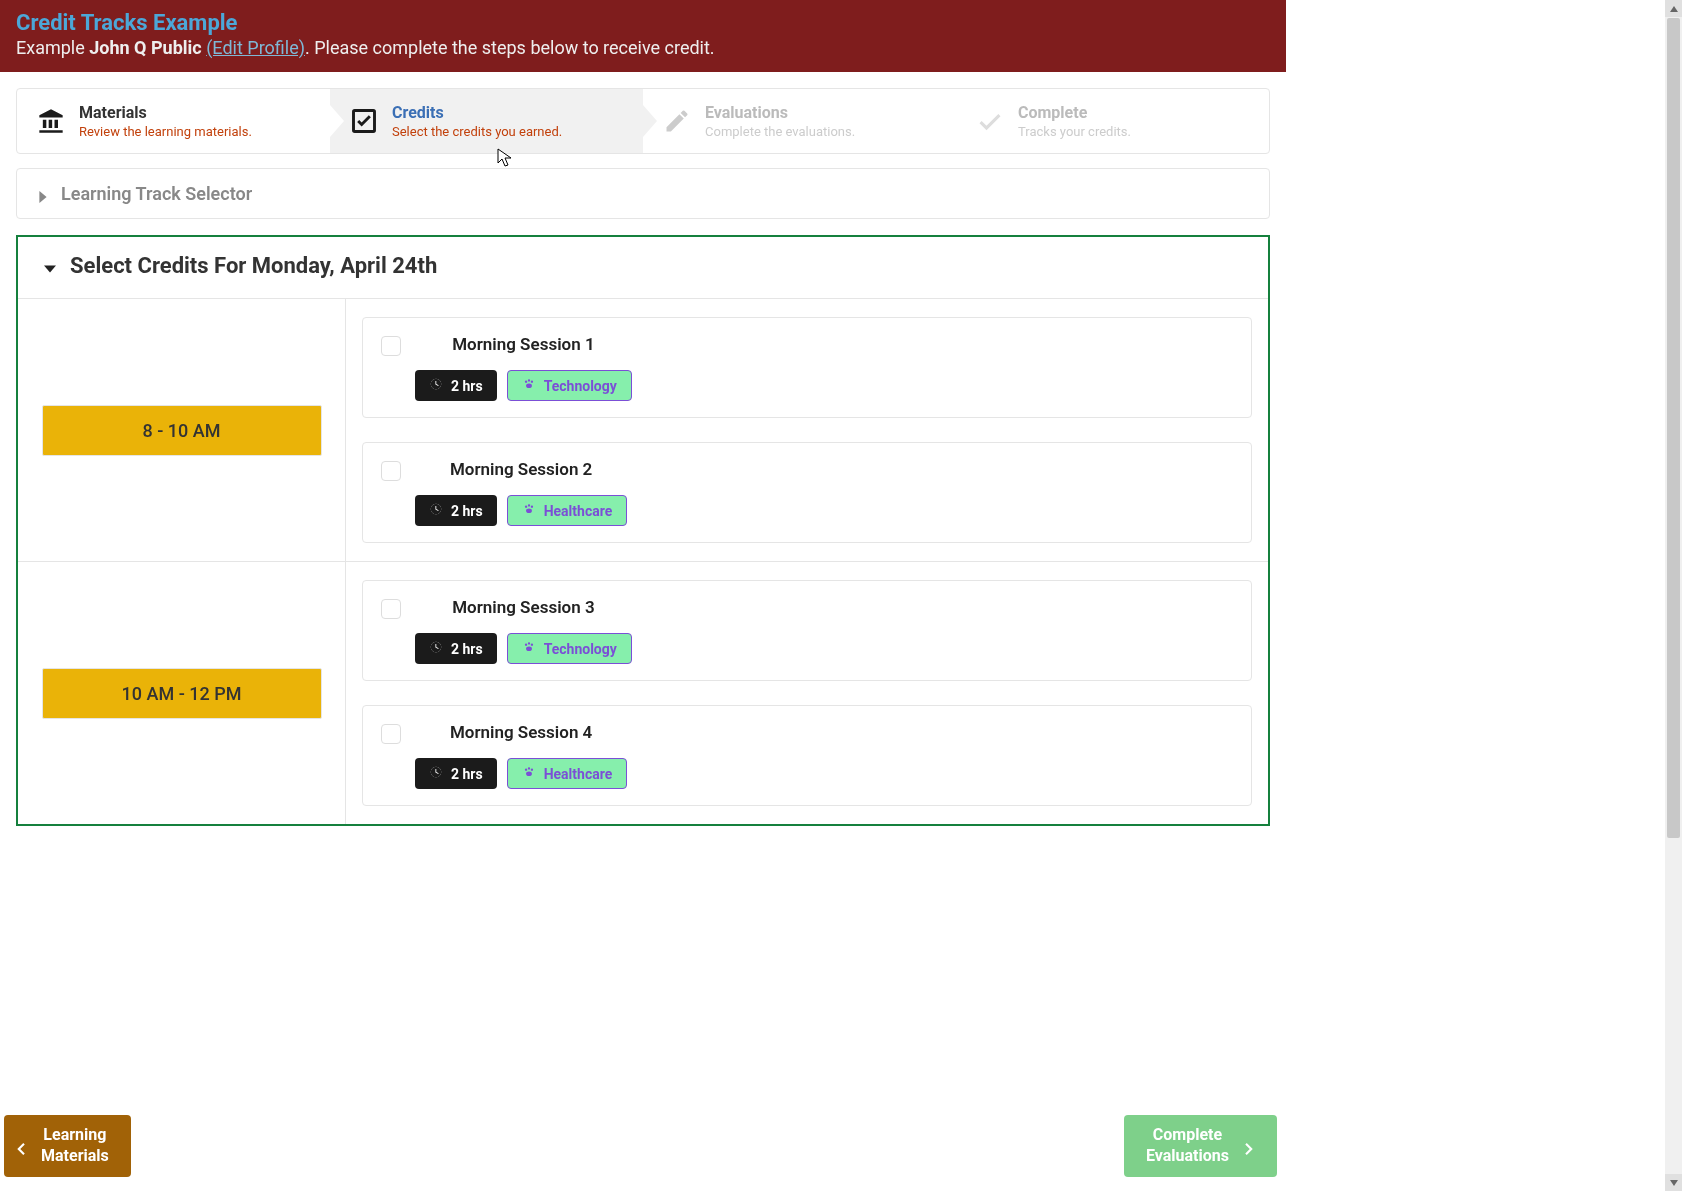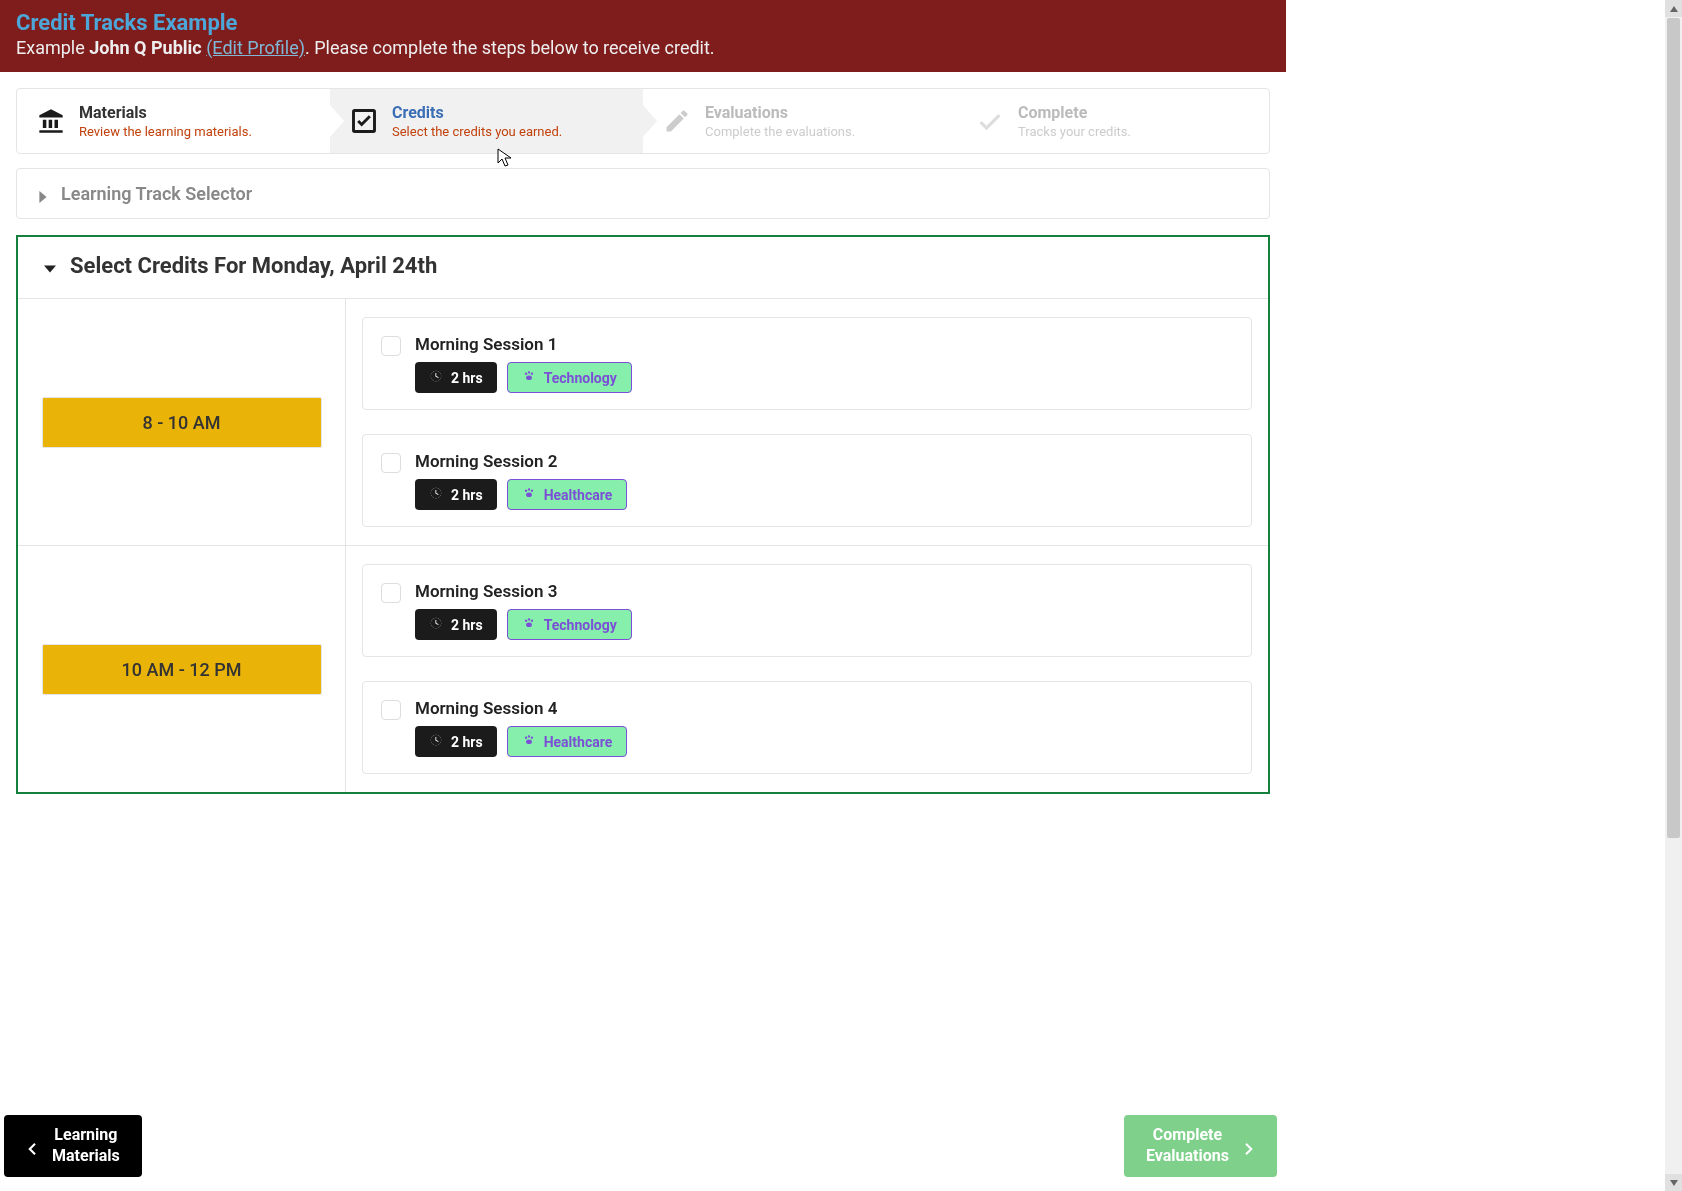--- a/index.html
+++ b/index.html
@@ -158,21 +158,21 @@
   gap: 14px;
 }
 .session-checkbox {
   width: 20px; height: 20px;
   border: 1px solid #ddd;
   border-radius: 4px;
   background: #fff;
   margin-top: 2px;
   flex-shrink: 0;
 }
-.session-body { display: flex; flex-direction: column; gap: 8px; }
+.session-body { display: flex; flex-direction: column; gap: 16px; text-align: center; }
 .session-title { font-size: 17px; font-weight: 600; color: #222; }
 .session-tags { display: flex; gap: 10px; }
 .tag {
   display: inline-flex;
   align-items: center;
   gap: 8px;
   padding: 6px 14px;
   border-radius: 4px;
   font-size: 14px;
   font-weight: 700;
@@ -194,21 +194,21 @@
   display: flex;
   align-items: center;
   gap: 14px;
   padding: 10px 22px;
   border-radius: 4px;
   font-size: 16px;
   font-weight: 700;
   line-height: 1.3;
   cursor: pointer;
 }
-.btn.dark { background: #000000; color: #fff; }
+.btn.dark { background: #a16207; color: #fff; padding-left: 11px; }
 .btn.green { background: #7ed08a; color: #fff; }
 .btn .btn-text { text-align: center; }
 .btn-arrow { width: 12px; height: 12px; }
 .btn-arrow svg { width: 12px; height: 12px; fill: currentColor; }
 .right-btn-pos {
   position: fixed;
   right: calc(100% - 1286px + 0px);
   bottom: 14px;
 }
 

